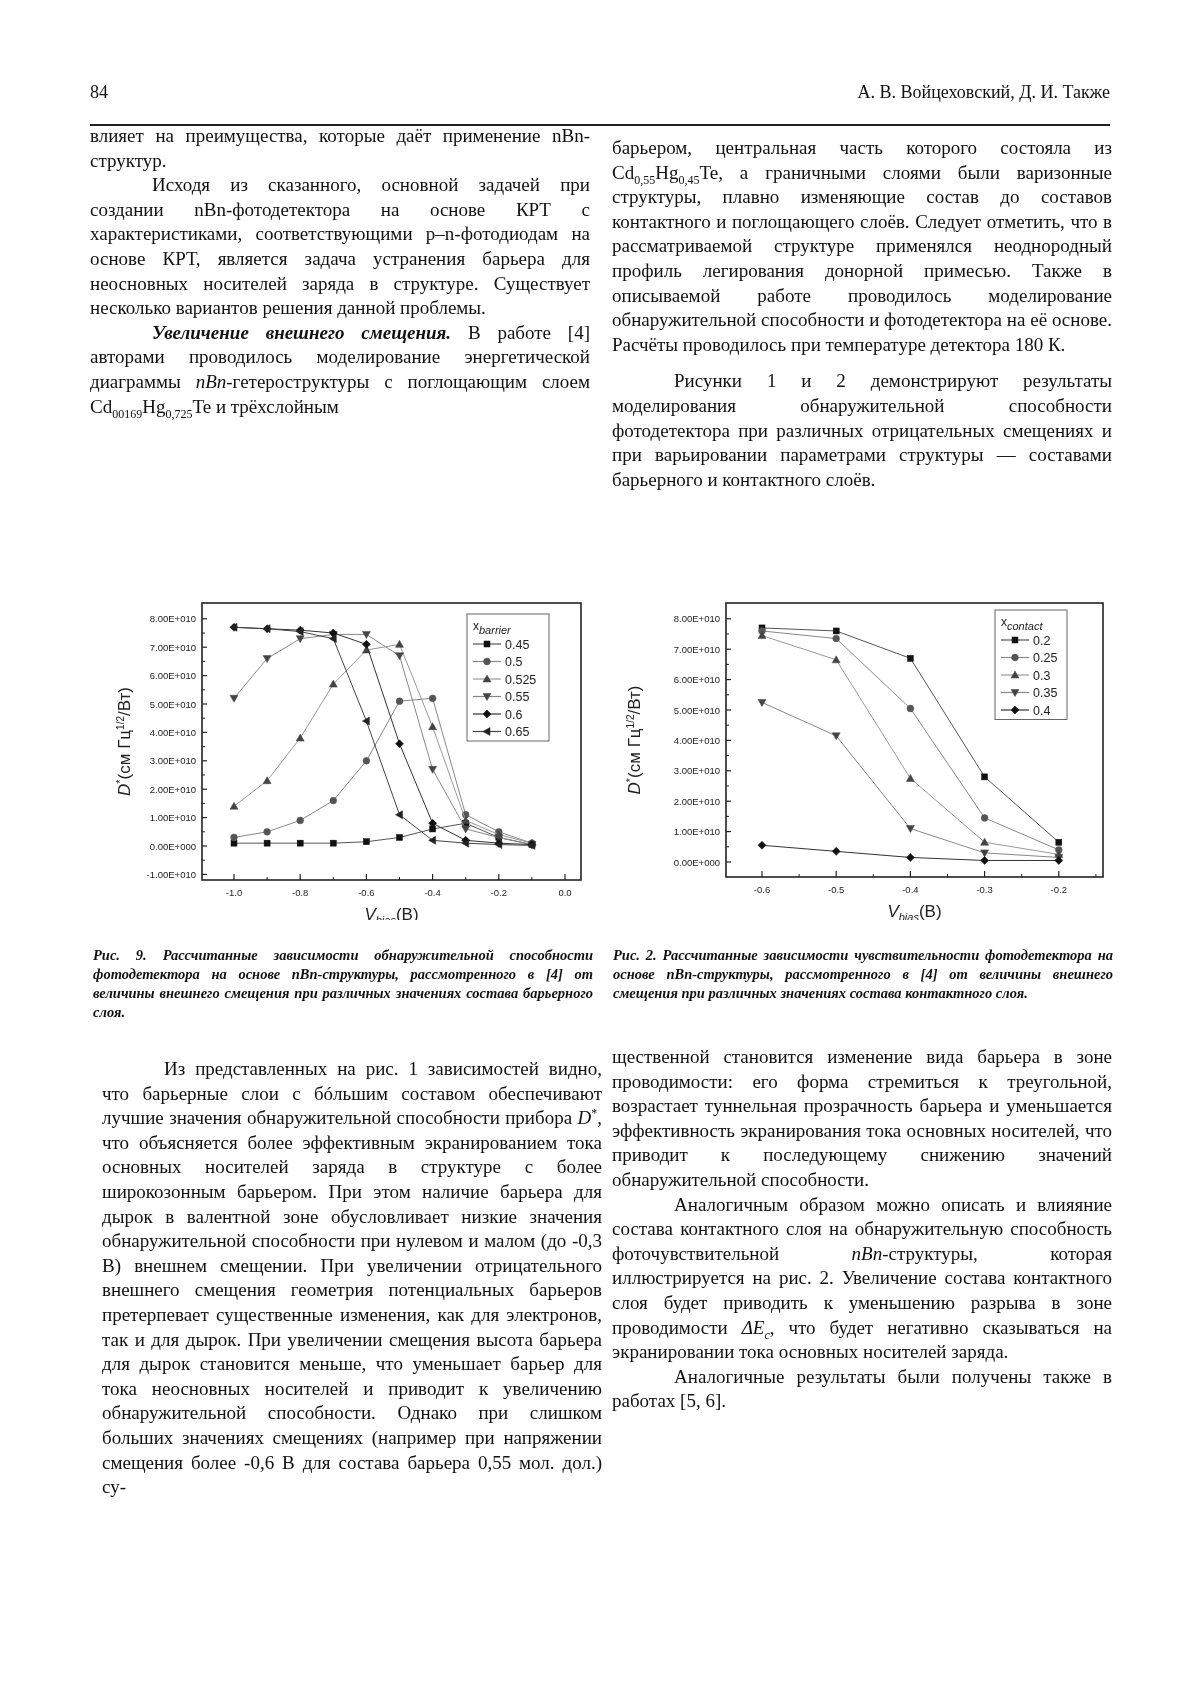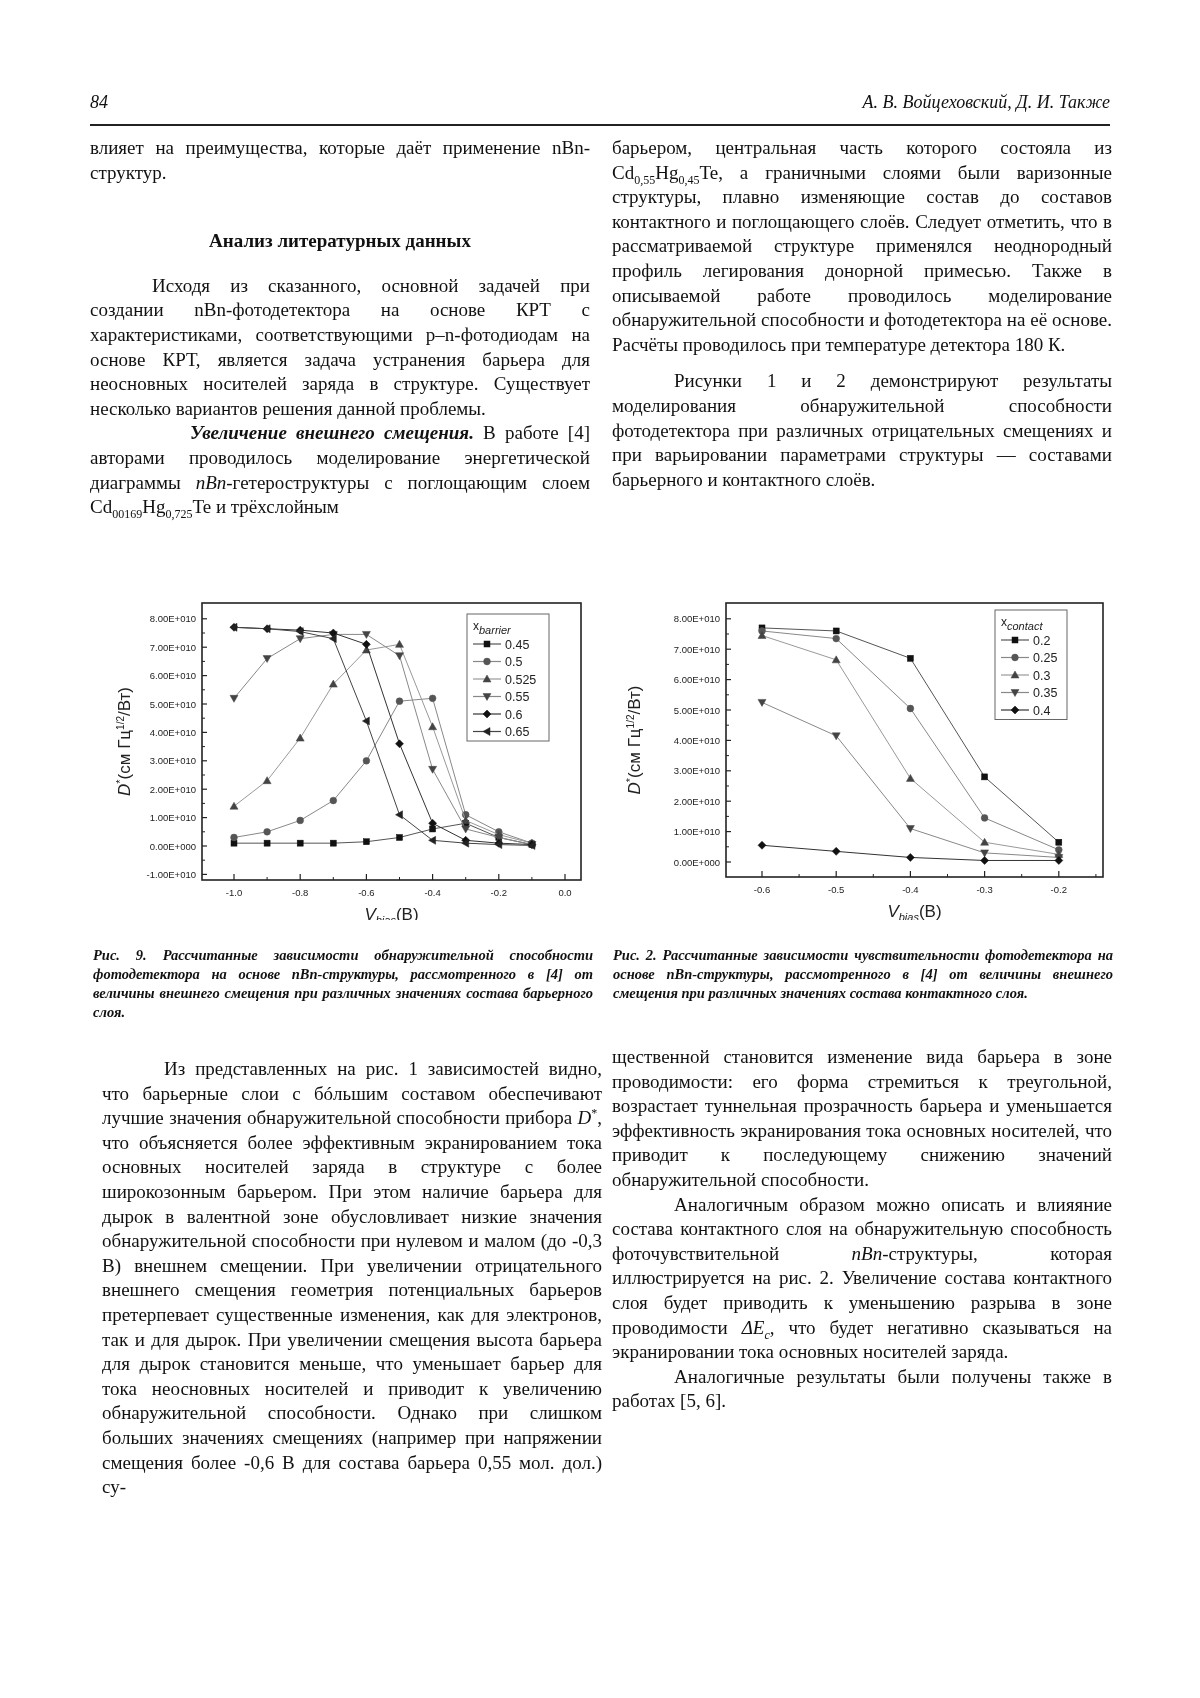--- a/index.html
+++ b/index.html
@@ -1,47 +1,46 @@
 <!DOCTYPE html>
 <html><head>
 <meta charset="utf-8">
 <style>
   html, body { margin:0; padding:0; background:#ffffff; }
   body { width:1200px; height:1698px; position:relative; overflow:hidden;
          font-family:"Liberation Serif","DejaVu Serif",serif; color:#111; }
-  .running-head { position:absolute; top:92px; left:90px; width:1020px; height:30px;
-         font-style:italic; font-size:18px; }
+  .running-head { position:absolute; top:82px; left:90px; width:1020px; height:30px;
+         font-size:18px; }
   .running-head .pnum { position:absolute; left:0; top:0; }
   .running-head .authors { position:absolute; right:0; top:0; }
   .rule { position:absolute; top:124px; left:90px; width:1020px; height:2px; background:#222; }
   .col { position:absolute; width:500px; font-size:19px; line-height:24.6px; text-align:justify; }
   .col p { margin:0; }
   .indent { text-indent:62px; }
   .heading { text-align:center; font-weight:bold; margin:44px 0 20px 0 !important; font-size:19px; }
   .it { font-style:italic; }
-  .bi { font-weight:bold; font-style:italic;margin-left:38px; }
+  .bi { font-weight:bold; font-style:italic; }
   sub { font-size:12px; line-height:0; }
   sup { font-size:12px; line-height:0; }
   .caption { position:absolute; width:500px; font-size:14.5px; line-height:19px;
              font-weight:bold; font-style:italic; text-align:justify; }
   .chart { position:absolute; }
   svg text { font-family:"Liberation Sans","DejaVu Sans",sans-serif; }
 </style>
 </head>
 <body>
 
 <div class="running-head">
   <span class="pnum">84</span>
   <span class="authors">А. В. Войцеховский, Д. И. Также</span>
 </div>
 <div class="rule"></div>
 
-<div class="col" style="left:90px; top:136px;">
+<div class="col" style="left:90px; top:124px;">
   <p>влияет на преимущества, которые даёт применение nBn-структур.</p>
-  <p class="heading">Анализ литературных данных</p>
   <p class="indent">Исходя из сказанного, основной задачей при создании nBn-фотодетектора на основе КРТ с характеристиками, соответствующими p–n-фотодиодам на основе КРТ, является задача устранения барьера для неосновных носителей заряда в структуре. Существует несколько вариантов решения данной проблемы.</p>
   <p class="indent"><span class="bi">Увеличение внешнего смещения.</span><span> В работе [4] авторами проводилось моделирование энергетической диаграммы </span><span class="it">nBn</span><span>-гетероструктуры с поглощающим слоем Cd</span><sub>00169</sub><span>Hg</span><sub>0,725</sub><span>Te и трёхслойным</span></p>
 </div>
 
 <div class="col" style="left:612px; top:136px;">
   <p><span>барьером, центральная часть которого состояла из Cd</span><sub>0,55</sub><span>Hg</span><sub>0,45</sub><span>Te, а граничными слоями были варизонные структуры, плавно изменяющие состав до составов контактного и поглощающего слоёв. Следует отметить, что в рассматриваемой структуре применялся неоднородный профиль легирования донорной примесью. Также в описываемой работе проводилось моделирование обнаружительной способности и фотодетектора на её основе. Расчёты проводилось при температуре детектора 180 К.</span></p>
   <p class="indent" style="margin-top:12px;">Рисунки 1 и 2 демонстрируют результаты моделирования обнаружительной способности фотодетектора при различных отрицательных смещениях и при варьировании параметрами структуры — составами барьерного и контактного слоёв.</p>
 </div>
 
 <svg class="chart" id="chart1" style="left:100px; top:600px;" width="500" height="320" viewBox="100 600 500 320">

